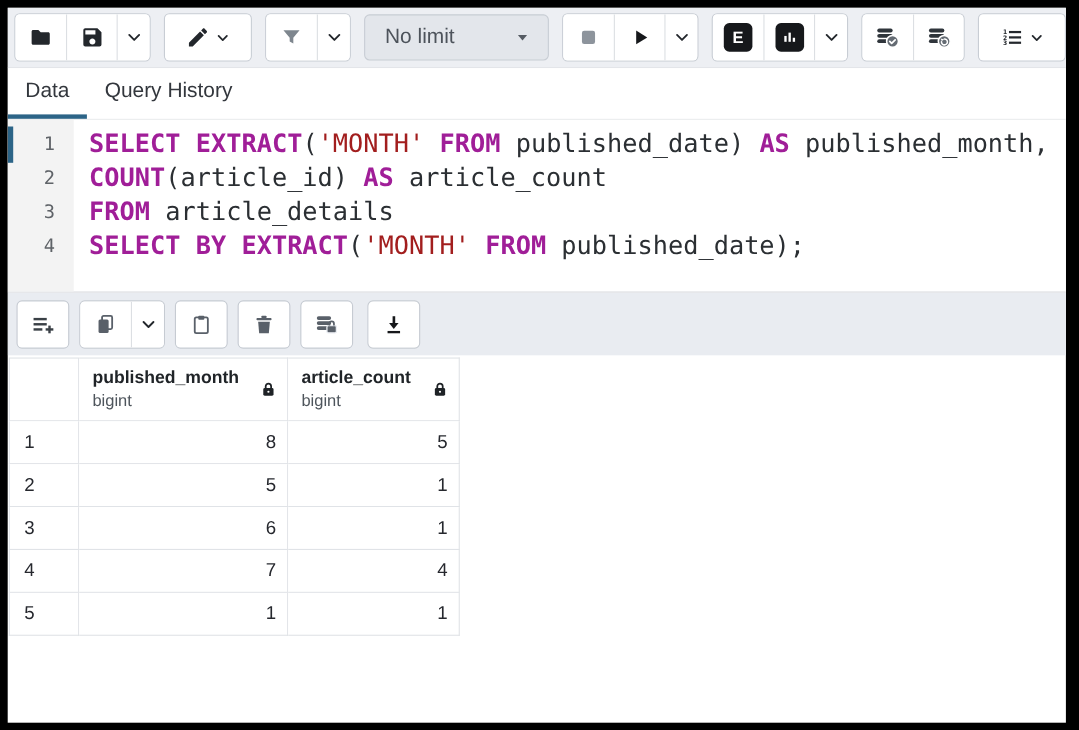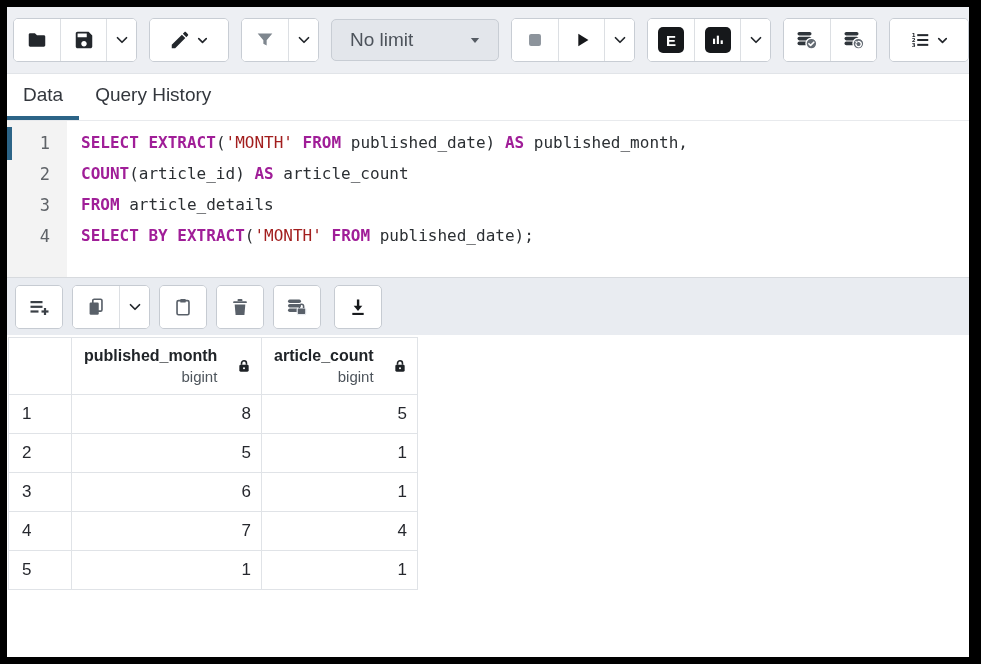--- a/index.html
+++ b/index.html
@@ -4,21 +4,21 @@
 <style>
   html,body { margin:0; padding:0; }
   body {
     width:981px; height:664px; background:#000; position:relative; overflow:hidden;
     font-family:"Liberation Sans", sans-serif;
   }
   .screen { position:absolute; left:7px; top:7px; width:962px; height:650px; background:#fff; overflow:hidden; }
 
   
   .toolbar {
-    height:67px; background:#edeff3; display:flex; align-items:center; gap:12px;
+    height:55px; background:#edeff3; display:flex; align-items:center; gap:12px;
     padding:0 6px; box-sizing:border-box; border-bottom:1px solid #e1e4e8;
   }
   .btn-group { display:flex; background:#fff; border:1px solid #c8cdd4; border-radius:5px; height:42px; overflow:hidden; flex:none; }
   .btn { width:46px; display:flex; align-items:center; justify-content:center; gap:4px; background:#fff; border:none; border-left:1px solid #dcdfe3; padding:0; cursor:pointer; }
   .btn:first-child { border-left:none; }
   .btn.narrow { width:30px; }
   .btn.wide { width:78px; }
   .limit-select {
     height:42px; min-width:168px; background:#e3e6eb; border:1px solid #c8cdd4; border-radius:5px;
     display:flex; align-items:center; justify-content:space-between; padding:0 13px 0 18px;
@@ -30,34 +30,34 @@
   .tabrow { height:46px; background:#fff; display:flex; align-items:stretch; border-bottom:1px solid #e8eaed; }
   .tab { padding:0 16px; display:flex; align-items:center; font-size:19px; color:#33373d; border-bottom:4px solid transparent; box-sizing:border-box; cursor:pointer; }
   .tab.active { border-bottom-color:#2c6487; }
 
   
   .editor { position:relative; height:157px; background:#fff; border-bottom:1px solid #d7dade; padding-top:6px; box-sizing:border-box; }
   .gutter-bg { position:absolute; left:0; top:0; bottom:0; width:60px; background:#f3f3f3; }
   .active-line-marker { position:absolute; left:0; top:6px; width:5px; height:33px; background:#2c6487; }
   .code-line { position:relative; display:flex; height:31px; align-items:center; }
   .ln { width:60px; flex:none; text-align:right; padding-right:17px; box-sizing:border-box; color:#5f6368; font-family:"DejaVu Sans Mono", monospace; font-size:17px; }
-  .code { padding-left:14px; font-family:"DejaVu Sans Mono", monospace; font-size:16px; font-weight:500; color:#2b2f33; white-space:pre; }
+  .code { padding-left:14px; font-family:"DejaVu Sans Mono", monospace; font-size:23px; font-weight:500; color:#2b2f33; white-space:pre; }
   .tok-kw { color:#a01e98; font-weight:700; }
   .tok-str { color:#a21e1e; font-weight:500; }
 
   
   .rtoolbar { height:57px; background:#e9ecf1; display:flex; align-items:center; gap:9px; padding:0 8px; box-sizing:border-box; }
   .rtoolbar .btn-group { border-color:#c6cbd2; }
   .rtoolbar .btn { background:#fff; }
   .btn.prominent-border { border:1px solid #959da6; border-radius:5px; }
   .single { display:flex; border:1px solid #c6cbd2; border-radius:5px; background:#fff; height:42px; overflow:hidden; flex:none; }
 
   
   .grid { display:grid; grid-template-columns:64px 190px 156px; grid-template-rows:58px repeat(5,39px); width:410px; margin:2px 0 0 1px; }
-  .gcell { background:#fff; border-right:1px solid #e0e3e7; border-bottom:1px solid #e0e3e7; box-sizing:border-box;text-align:right; }
+  .gcell { background:#fff; border-right:1px solid #e0e3e7; border-bottom:1px solid #e0e3e7; box-sizing:border-box; }
   .gcell:nth-child(3n+1) { border-left:1px solid #e0e3e7; }
   .gcell:nth-child(-n+3) { border-top:1px solid #e0e3e7; }
   .ghead { display:flex; align-items:center; justify-content:space-between; padding:0 9px 0 12px; }
   .colname { font-size:16px; font-weight:700; color:#202428; line-height:1.3; }
   .coltype { font-size:15px; color:#4e555c; line-height:1.3; }
   .cell-num { display:flex; align-items:center; padding-left:13px; font-size:17px; color:#26282e; }
   .cell-val { display:flex; align-items:center; justify-content:flex-end; padding-right:10px; font-size:17px; color:#26282e; }
 </style>
 </head>
 <body>

